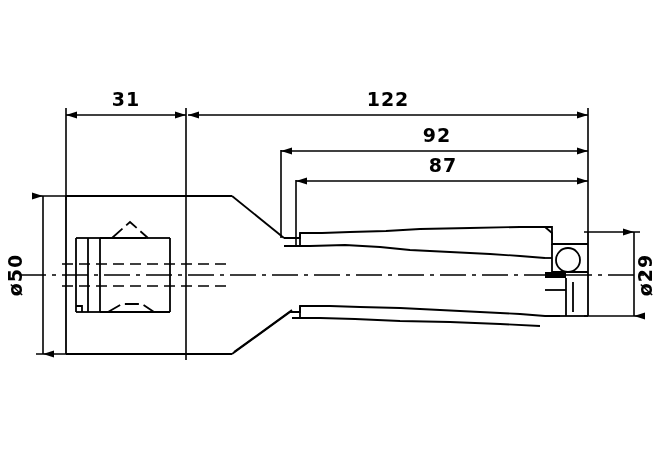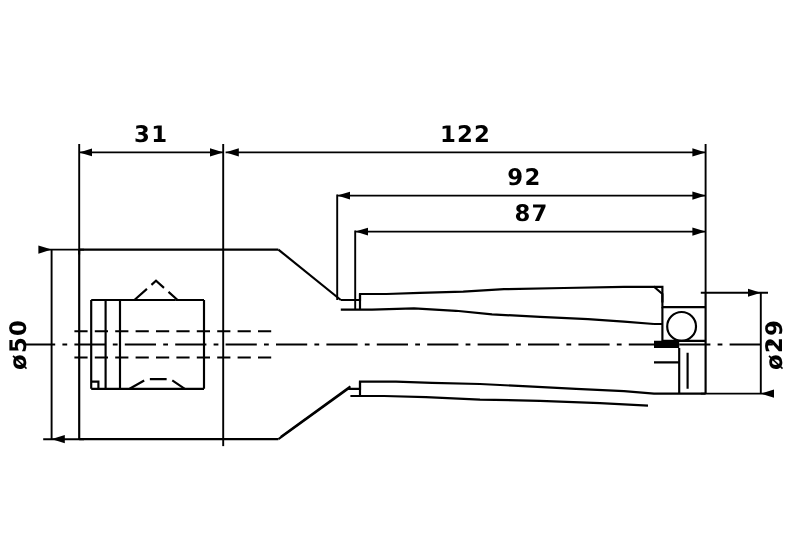--- a/index.html
+++ b/index.html
@@ -7,21 +7,20 @@
     padding: 0;
     background: #ffffff;
   }
   #stage {
     position: relative;
     width: 670px;
     height: 360px;
     background: #ffffff;
     overflow: hidden;
     font-family: "DejaVu Sans", sans-serif;
-    margin-top: 12px;
   }
   #drawing-svg {
     position: absolute;
     left: 0;
     top: 0;
   }
   .dim-text {
     font-family: "DejaVu Sans", sans-serif;
     font-size: 19px;
     font-weight: 700;

